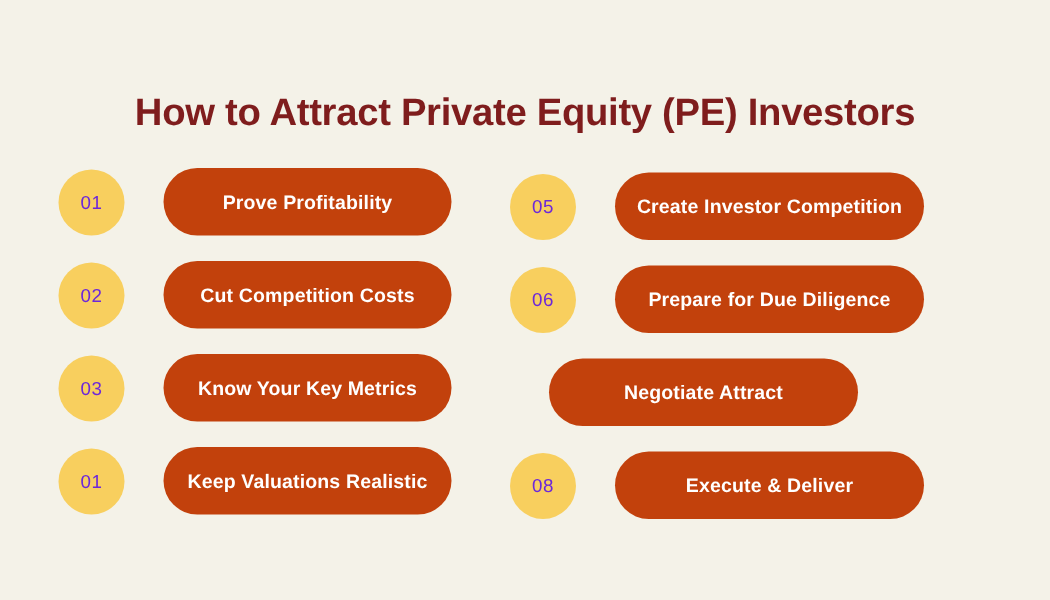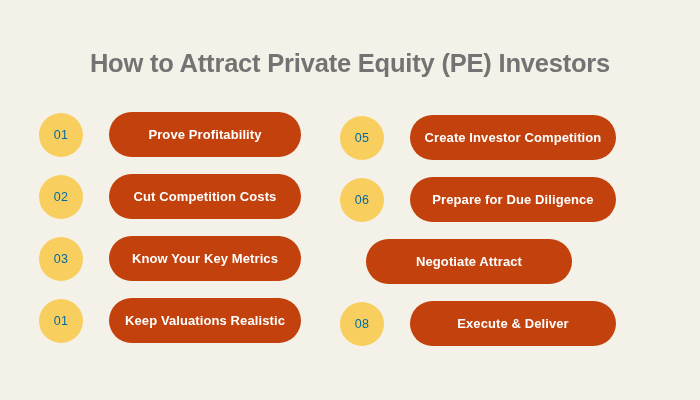--- a/index.html
+++ b/index.html
@@ -15,27 +15,27 @@
   }
   .infographic {
     position: relative;
     width: 700px;
     height: 400px;
     background: #f4f2e8;
     box-sizing: border-box;
   }
   .title {
     position: absolute;
-    top: 48px;
+    top: 60px;
     left: 0;
     width: 700px;
     text-align: center;
     font-size: 25.5px;
     font-weight: bold;
-    color: #737373;
+    color: #7f1d1d;
     letter-spacing: -0.2px;
     line-height: 30px;
     white-space: nowrap;
   }
   .columns {
     position: absolute;
     top: 112px;
     left: 0;
     width: 700px;
     display: flex;
@@ -61,21 +61,21 @@
   .step-badge {
     width: 44px;
     height: 44px;
     min-width: 44px;
     border-radius: 50%;
     background: #f8cf5e;
     display: flex;
     align-items: center;
     justify-content: center;
     font-size: 12.5px;
-    color: #0369a1;
+    color: #6d28d9;
     letter-spacing: 0.3px;
   }
   .step-pill {
     height: 45px;
     background: #c2410c;
     border-radius: 23px;
     display: flex;
     align-items: center;
     justify-content: center;
     color: #ffffff;

